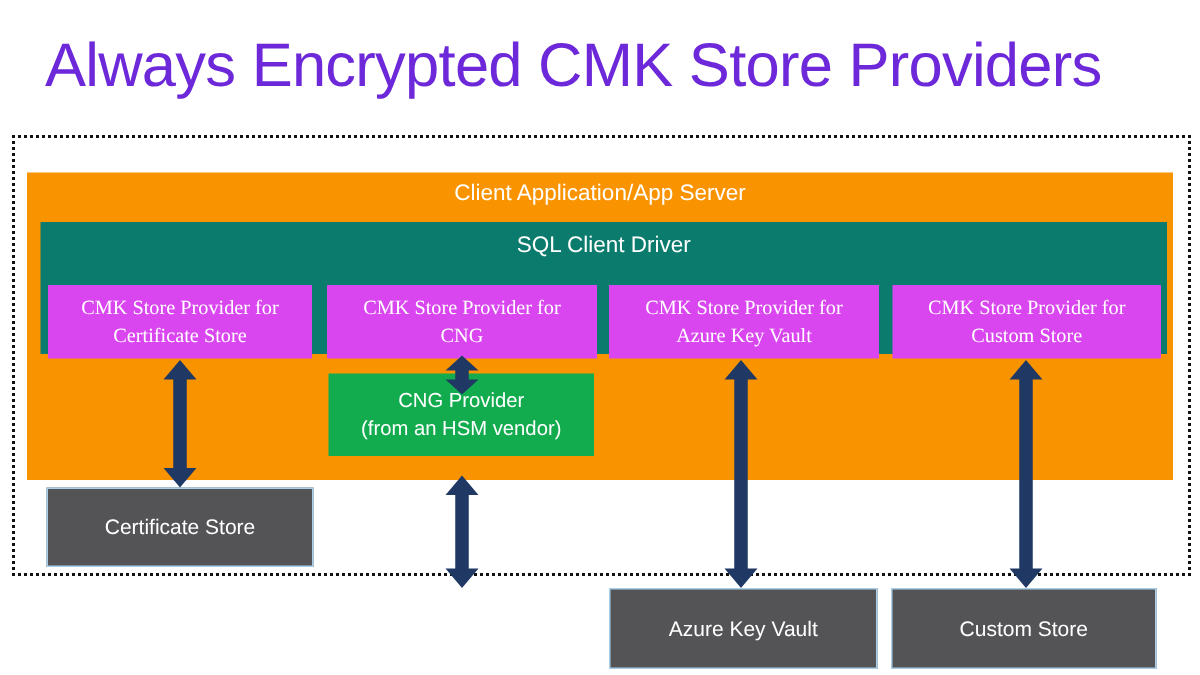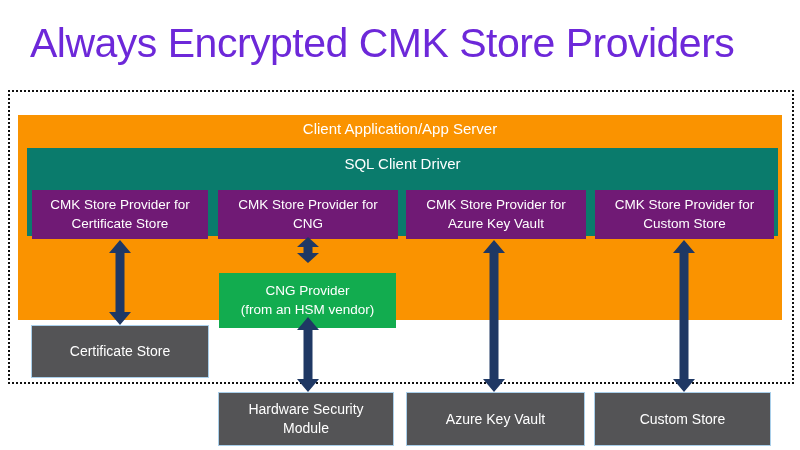--- a/index.html
+++ b/index.html
@@ -35,31 +35,31 @@
   .driver-box{
     position:absolute;left:9px;top:33px;width:751px;height:88px;
     background:#0A7B6C;
   }
   .driver-label{
     position:absolute;left:0;top:7px;width:100%;text-align:center;
     font-size:15px;color:#ffffff;
   }
   
   .provider-box{
-    position:absolute;top:42px;height:49px;background:#701a75;
+    position:absolute;top:42px;height:49px;background:#d946ef;
     display:flex;align-items:center;justify-content:center;text-align:center;
-    color:#fff;font-size:13.5px;line-height:1.35;white-space:pre-line;
+    color:#fff;font-size:13.5px;line-height:1.35;white-space:pre-line;font-family:Liberation Serif, serif;
   }
   .p1{left:5px;width:176px;}
   .p2{left:191px;width:180px;}
   .p3{left:379px;width:180px;}
   .p4{left:568px;width:179px;}
   
   .cng-box{
-    position:absolute;left:201px;top:158px;width:177px;height:55px;
+    position:absolute;left:201px;top:134px;width:177px;height:55px;
     background:#12AC4F;display:flex;align-items:center;justify-content:center;
     text-align:center;color:#fff;font-size:13.5px;line-height:1.4;white-space:pre-line;
   }
   
   .store-box{
     position:absolute;background:#545456;border:1px solid #A9CFEA;
     display:flex;align-items:center;justify-content:center;text-align:center;
     color:#fff;font-size:14px;line-height:1.35;white-space:pre-line;
   }
   .cert{left:21px;top:233px;width:178px;height:53px;}
@@ -98,22 +98,20 @@
 Custom Store</div>
       </div>
 
       <div class="cng-box">CNG Provider
 (from an HSM vendor)</div>
     </div>
 
     <div class="store-box cert">Certificate Store</div>
   </div>
 
-  <div class="store-box hsm">Hardware Security
-Module</div>
   <div class="store-box akv">Azure Key Vault</div>
   <div class="store-box custom">Custom Store</div>
 
   <svg class="arrows" width="800" height="450" viewBox="0 0 800 450">
     <polygon points="120,240 131,253 124.5,253 124.5,312 131,312 120,325 109,312 115.5,312 115.5,253 109,253"></polygon>
     <polygon points="308,237 319,247 312.5,247 312.5,253 319,253 308,263 297,253 303.5,253 303.5,247 297,247"></polygon>
     <polygon points="308,317 319,330 312.5,330 312.5,379 319,379 308,392 297,379 303.5,379 303.5,330 297,330"></polygon>
     <polygon points="494,240 505,253 498.5,253 498.5,379 505,379 494,392 483,379 489.5,379 489.5,253 483,253"></polygon>
     <polygon points="684,240 695,253 688.5,253 688.5,379 695,379 684,392 673,379 679.5,379 679.5,253 673,253"></polygon>
   </svg>

